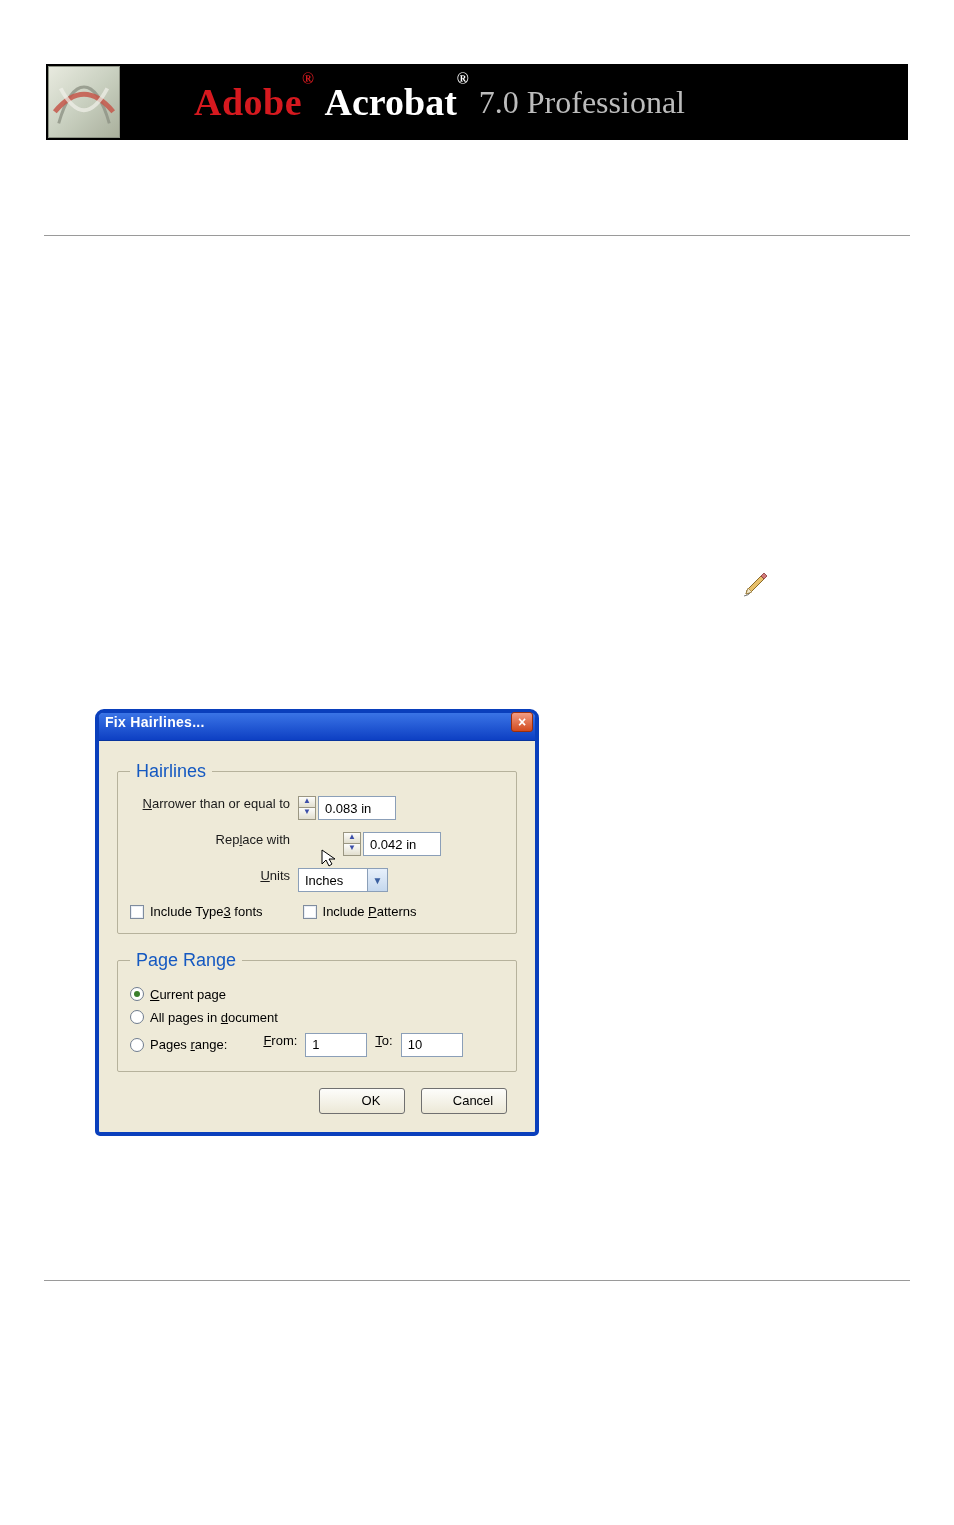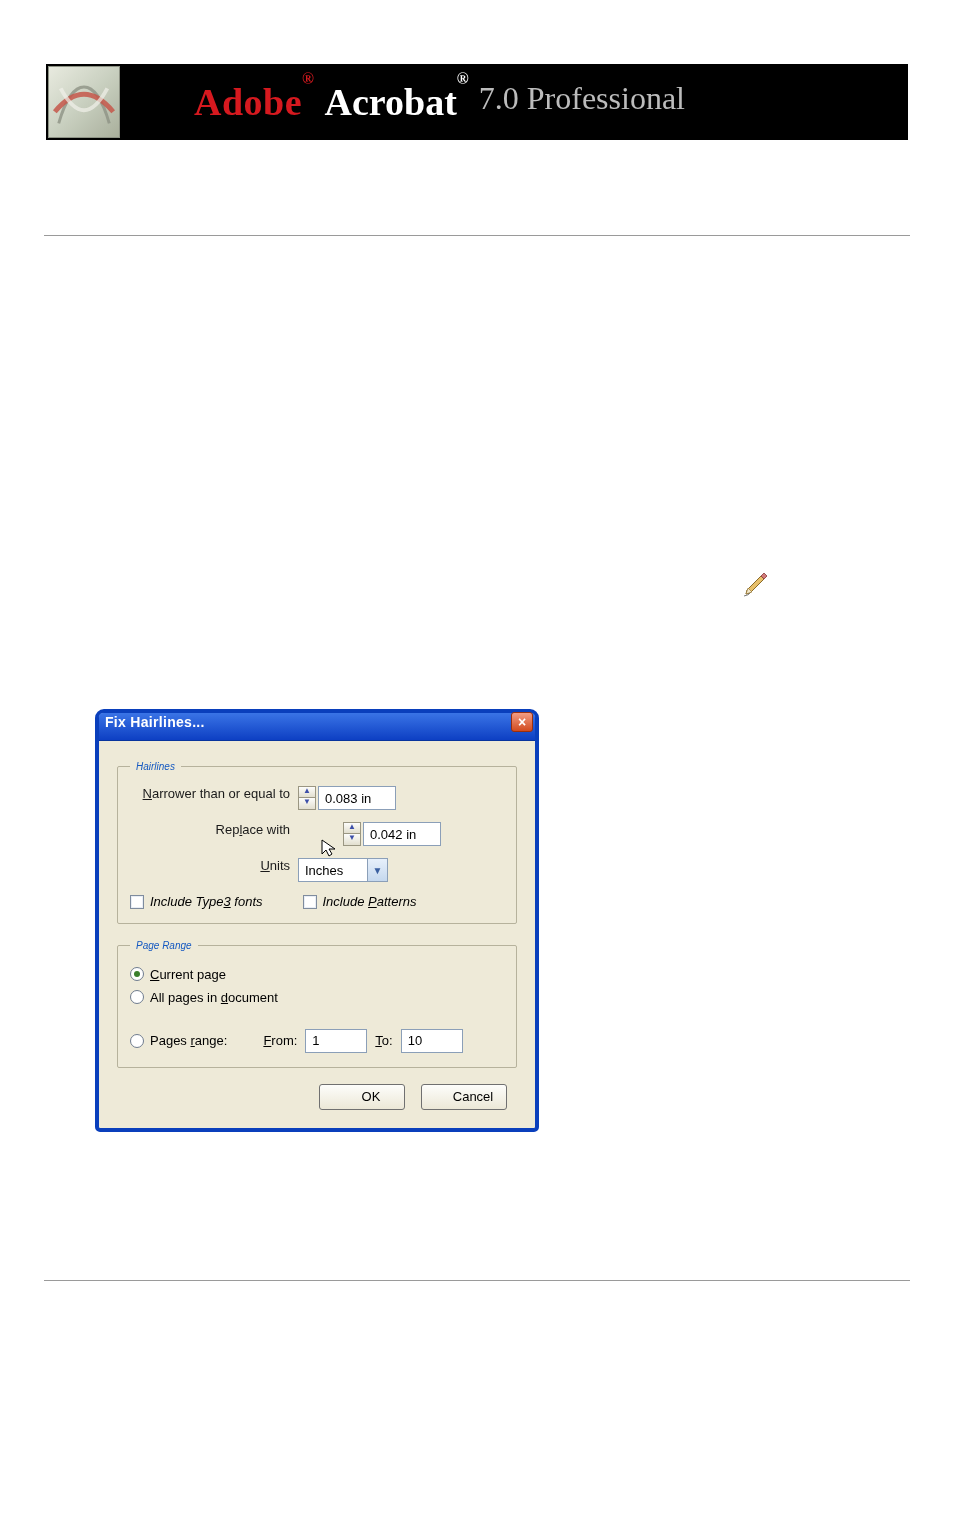--- a/index.html
+++ b/index.html
@@ -30,21 +30,21 @@
     margin: 2px 2px 2px 2px;
     background: linear-gradient(135deg, #c9d0c0, #e8eadf 40%, #b7bcae 70%, #d7dacd);
     position: relative;
     overflow: hidden;
     border: 1px solid #8d9284;
   }
   .header-logo svg { width: 100%; height: 100%; }
   .header-text {
     margin-left: 72px;
     display: flex;
-    align-items: flex-start;
+    align-items: center;
     gap: 10px;
     font-family: "Minion Pro", "Adobe Garamond Pro", Georgia, serif;
   }
   .ht-adobe  { color: #d6191f; font-weight: 600; font-size: 38px; letter-spacing: 0.5px; }
   .ht-adobe sup { font-size: 16px; top: -1.1em; position: relative; }
   .ht-acrobat{ color: #ffffff; font-weight: 700; font-size: 38px; }
   .ht-acrobat sup { font-size: 16px; top: -1.1em; position: relative; }
   .ht-ver    { color: #bcbcbc; font-weight: 400; font-size: 32px; }
 
   
@@ -117,24 +117,23 @@
 
   fieldset.groupbox {
     border: 1px solid #b6b29c;
     border-radius: 2px;
     margin: 10px 6px 16px 6px;
     padding: 14px 12px 14px 12px;
     position: relative;
   }
   fieldset.groupbox > legend {
     color: #1559c1;
-    font-size: 10px;
+    font-size: 18px;
     padding: 0 6px;
     background: #eeead8;
-    font-style: italic;
   }
 
   .row {
     display: flex;
     margin-bottom: 12px;
   }
   .row .lbl {
     width: 168px;
     text-align: right;
     padding-right: 8px;
@@ -181,21 +180,21 @@
     width: 20px;
     border: 1px solid #8b9fb8;
     border-left: none;
     background: linear-gradient(#e7f0fb, #c5d8ee);
     display: flex; align-items: center; justify-content: center;
     color: #395fa0;
     font-size: 10px;
     cursor: pointer;
   }
 
-  .chk-row { display: flex; align-items: center; gap: 40px; margin-top: 6px; font-style: italic; }
+  .chk-row { display: flex; align-items: center; gap: 40px; margin-top: 6px; }
   .chk {
     display: inline-flex; align-items: center; gap: 6px;
     cursor: pointer;
   }
   .chk .box {
     width: 14px; height: 14px;
     border: 1px solid #7f8c9e;
     background: #fff;
     box-shadow: inset 0 0 0 1px #e9eef5;
   }
@@ -214,21 +213,21 @@
   }
   .radio .circ .dot {
     width: 6px; height: 6px;
     border-radius: 50%;
     background: #3a7f2d;
     display: none;
   }
   .radio.selected .circ .dot { display: block; }
 
   .pages-range-row {
-    display: flex; align-items: center; gap: 8px; margin-top: 16px;
+    display: flex; gap: 8px;
   }
   .pages-range-row .lbl2 { font-size: 13px; }
   .pages-range-row .txt-in { width: 62px; }
 
   .btn-row {
     display: flex; gap: 16px;
     justify-content: flex-end;
     padding: 0 16px 4px 0;
   }
   .btn {

